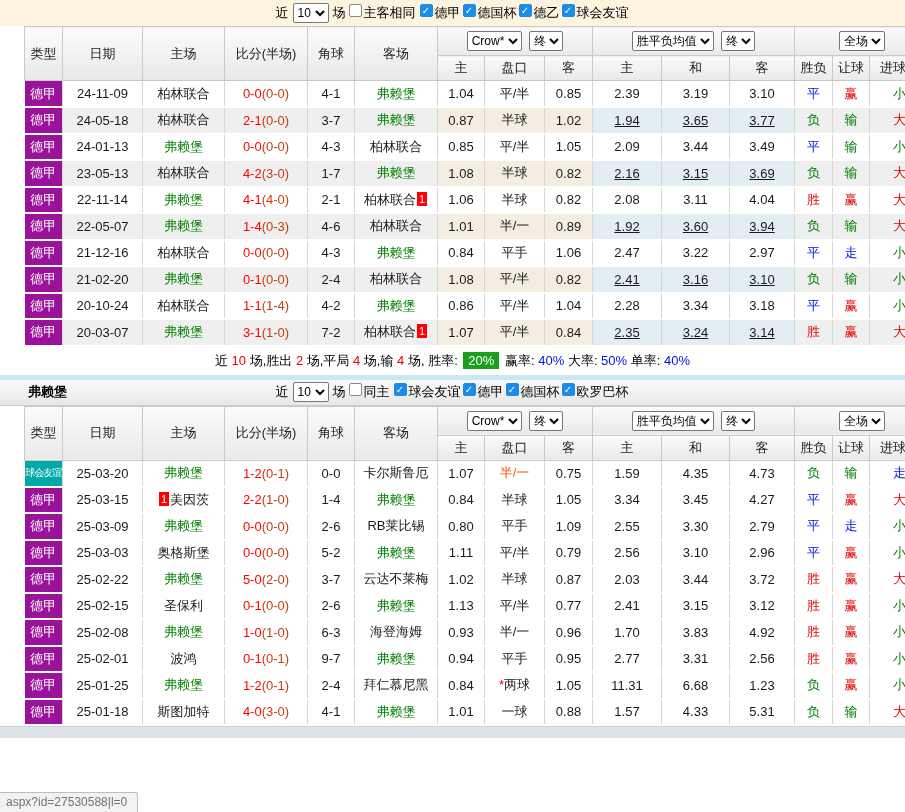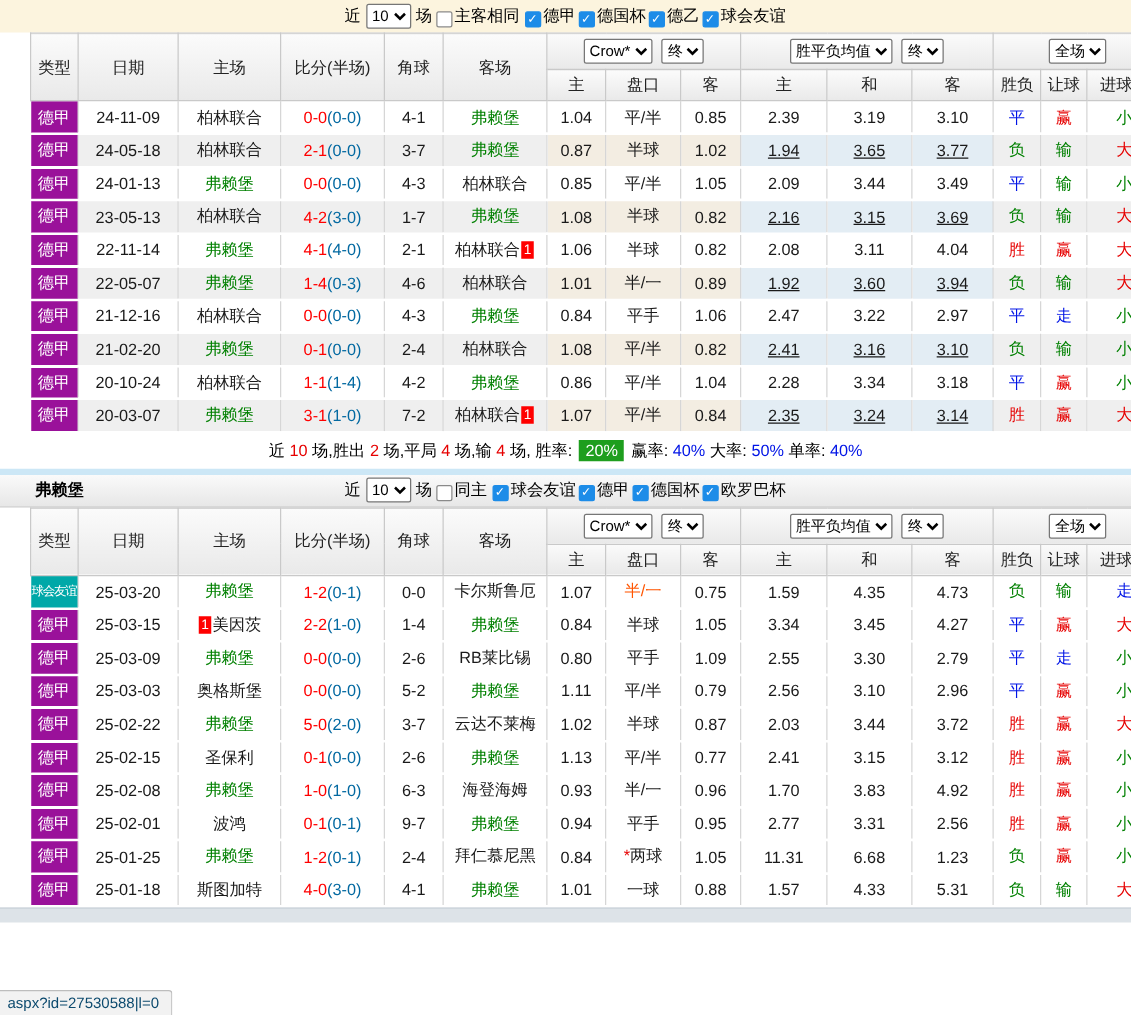--- a/index.html
+++ b/index.html
@@ -16,53 +16,53 @@
   .rlabel { font-size:12px; color:#fff; cursor:pointer; }
   .closebtn { position:absolute; right:6px; top:3px; width:22px; height:22px; line-height:22px; background:#5FA8DD; color:#fff; font-size:14px; font-weight:bold; text-align:center; cursor:pointer; }
 
   
   .filterbar { height:26px; background:#FCF4DE; display:flex; align-items:center; justify-content:center; font-size:13px; color:#000; }
   .filterbar > * { margin:0 2px; }
   .teamrow { height:26px; background:linear-gradient(#fafafa,#e7e7e7); border-bottom:1px solid #ccc; position:relative; display:flex; align-items:center; justify-content:center; font-size:13px; }
   .teamrow .teamname { position:absolute; left:28px; font-weight:bold; font-size:13px; }
   .centerfilters { display:flex; align-items:center; }
   .centerfilters > * { margin:0 2px; }
-  .cbitem { display:inline-flex; align-items:flex-end; cursor:pointer; margin:0 1px; }
+  .cbitem { display:inline-flex; align-items:flex-start; cursor:pointer; margin:0 1px; }
   .cb { display:inline-block; width:13px; height:13px; border:1px solid #8a8a8a; border-radius:2px; background:#fff; margin-right:2px; text-align:center; line-height:12px; font-size:10px; }
   .cb.checked { background:#1D8CE8; border-color:#1D8CE8; color:#fff; }
   .leagues { display:inline-flex; align-items:center; }
   select.sel { font-size:12px; height:20px; border:1px solid #767676; border-radius:2px; background:#fff; margin:0 2px; }
 
   
   table.grid { width:905px; table-layout:fixed; border-collapse:collapse; text-align:center; font-size:13px; color:#1a1a1a;margin-left:24px; }
   thead td { background:linear-gradient(#fbfbfb,#e9e9e9); border:1px solid #c9c9c9; color:#222; }
   tr.h1 td { height:29px; }
   tr.h2 td { height:25px; }
   tbody td { height:26.5px; border-right:1px solid #d6d6d6; border-bottom:2px solid #fff; padding:0; overflow:hidden; white-space:nowrap; }
   tr.odd td { background:#fff; }
   tr.even td { background:#efefef; }
   td.tc { background:#FCF7EE; } tr.even td.tc { background:#F3EDE2; }
   td.tb { background:#EAF4FB; } tr.even td.tb { background:#E3EDF4;text-decoration:underline; }
   td.hl { background:#ECECEC; }
   td.type { color:#fff; font-size:13px; }
   td.tsmall { font-size:10px; letter-spacing:-1px; }
   .tgreen { color:#008000; }
-  .sft { color:#FF0000; } .sht { color:#0369a1; }
+  .sft { color:#FF0000; } .sht { color:#c2410c; }
   .rcard { display:inline-block; background:#F00; color:#fff; font-size:11px; line-height:14px; padding:0 2px; margin:0 1px; vertical-align:1px; }
   .c-red { color:#E60000; } .c-green { color:#008000; } .c-blue { color:#0014E6; } .c-orange { color:#FF5500; }
 
   
   .summary { height:28px; line-height:28px; text-align:center; font-size:13px; background:#fff; }
   .summary2 { height:23px; line-height:22px; }
   .sbadge { color:#fff; padding:1px 5px; margin:0 2px; }
   .sb-green { background:#1E9E1E; } .sb-red { background:#F00; }
 
   .divider { height:5px; background:#CCE7F6; }
   .footerstrip { height:12px; background:#DDE3E8; border-top:1px solid #C9D2D9; }
-  .statusbubble { position:absolute; left:0; bottom:0; background:#F2F2F2; border:1px solid #BDBDBD; border-left:none; border-bottom:none; border-radius:0 3px 0 0; padding:2px 10px 3px 6px; font-size:12px; color:#0c4a6e; }
+  .statusbubble { position:absolute; left:0; bottom:0; background:#F2F2F2; border:1px solid #BDBDBD; border-left:none; border-bottom:none; border-radius:0 3px 0 0; padding:2px 10px 3px 6px; font-size:12px; color:#737373; }
 </style>
 </head>
 <body>
 
 <div class="page">
 
   <section>
     <div class="filterbar">
       <span>近</span>
       <select class="sel"><option>10</option></select>

